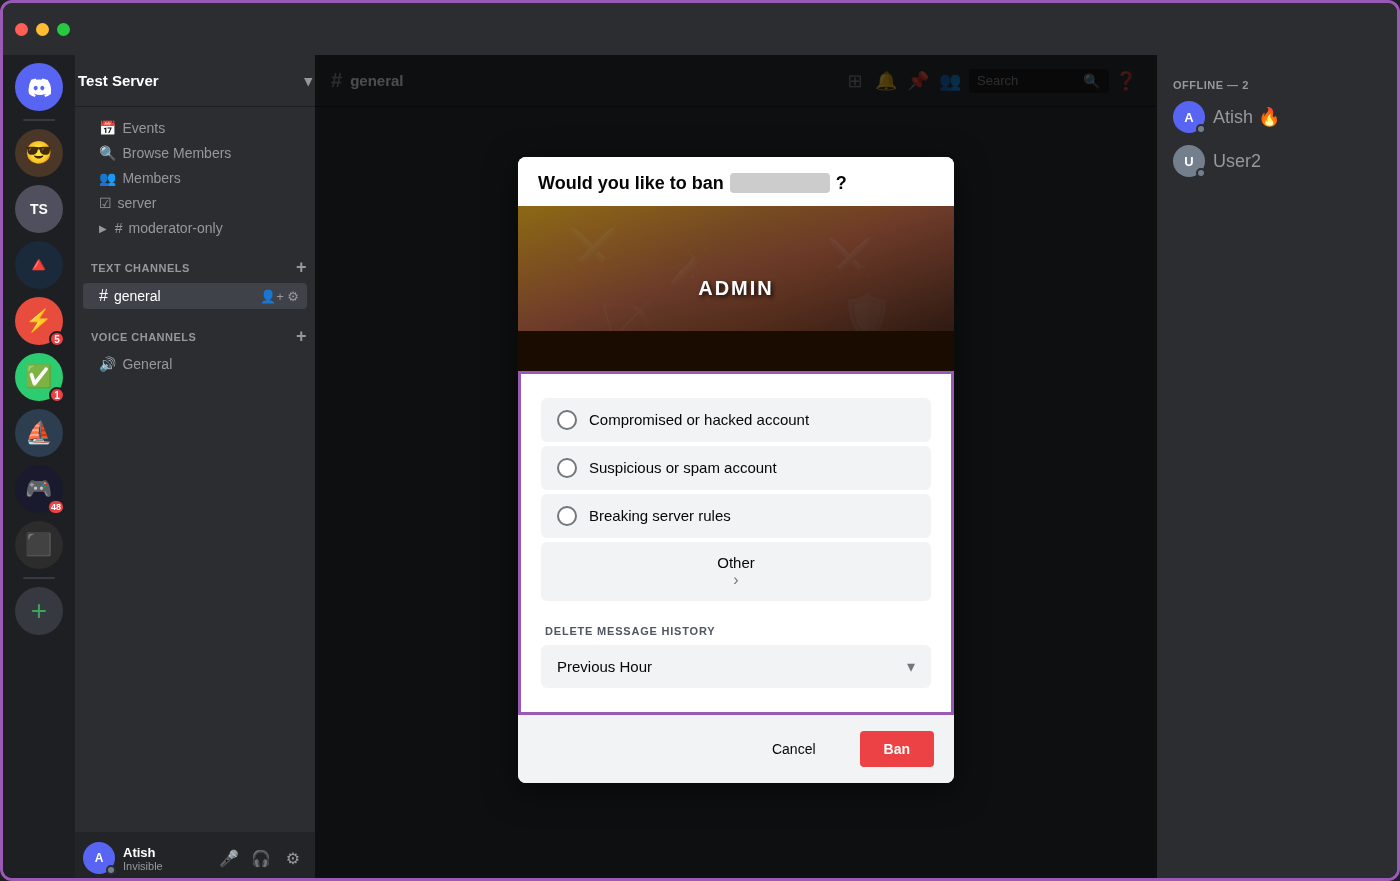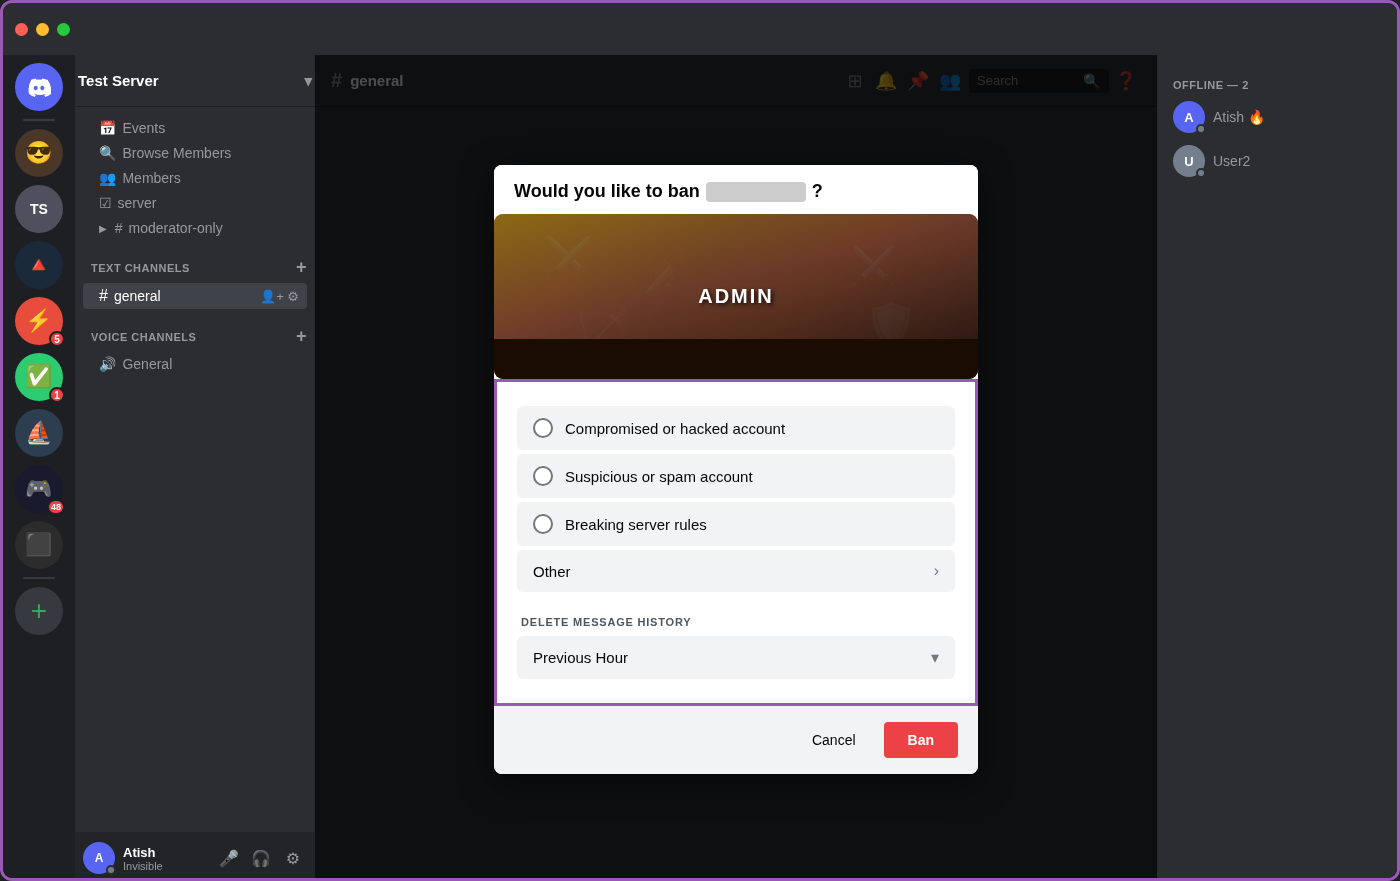--- a/index.html
+++ b/index.html
@@ -275,21 +275,21 @@
       background: #5865f2;
       display: flex;
       align-items: center;
       justify-content: center;
       color: white;
       font-size: 13px;
       font-weight: bold;
       position: relative;
       flex-shrink: 0;
     }
-    .member-name { color: #96989d; font-size: 14px; font-weight: 500; }
+    .member-name { color: #96989d; font-size: 18px; font-weight: 500; }
     .status-dot {
       width: 10px;
       height: 10px;
       border-radius: 50%;
       background: #747f8d;
       position: absolute;
       bottom: -1px;
       right: -1px;
       border: 2px solid #2b2d31;
     }
@@ -301,21 +301,21 @@
       top: 0; left: 0; right: 0; bottom: 0;
       background: rgba(0,0,0,0.7);
       display: flex;
       align-items: center;
       justify-content: center;
       z-index: 100;
     }
     .modal {
       background: white;
       border-radius: 8px;
-      width: 484px;
+      width: 436px;
       max-height: 780px;
       overflow: hidden;
       display: flex;
       flex-direction: column;
       box-shadow: 0 8px 32px rgba(0,0,0,0.5);
     }
     .modal-header {
       padding: 16px 20px 12px;
       background: white;
     }
@@ -337,21 +337,20 @@
     }
     .modal-gif {
       width: 100%;
       height: 165px;
       background: linear-gradient(135deg, #8B6914 0%, #A0522D 20%, #654321 40%, #8B4513 60%, #6B3A2A 80%, #2c2c2c 100%);
       position: relative;
       overflow: hidden;
       display: flex;
       align-items: center;
       justify-content: center;
-      border-radius: 9px;
     }
     .gif-admin-label {
       color: white;
       font-size: 20px;
       font-weight: 700;
       letter-spacing: 2px;
       text-shadow: 2px 2px 4px rgba(0,0,0,0.8);
       position: relative;
       z-index: 2;
     }
@@ -400,20 +399,21 @@
     }
     .other-option {
       display: flex;
       align-items: center;
       justify-content: space-between;
       padding: 12px 16px;
       background: #f2f3f5;
       border-radius: 6px;
       margin-bottom: 4px;
       cursor: pointer;
+      flex-direction: column;
     }
     .other-text {
       font-size: 15px;
       color: #060607;
     }
     .other-chevron {
       color: #72767d;
       font-size: 16px;
     }
     .delete-section {
@@ -431,21 +431,21 @@
     .delete-dropdown-text {
       font-size: 15px;
       color: #060607;
     }
     .dropdown-chevron { color: #72767d; font-size: 16px; }
     .modal-footer {
       background: #f2f3f5;
       padding: 16px 20px;
       display: flex;
       justify-content: flex-end;
-      gap: 12px;
+      gap: 28px;
       align-items: center;
     }
     .btn-cancel {
       background: transparent;
       border: none;
       color: #060607;
       font-size: 14px;
       cursor: pointer;
       padding: 10px 16px;
       border-radius: 4px;

